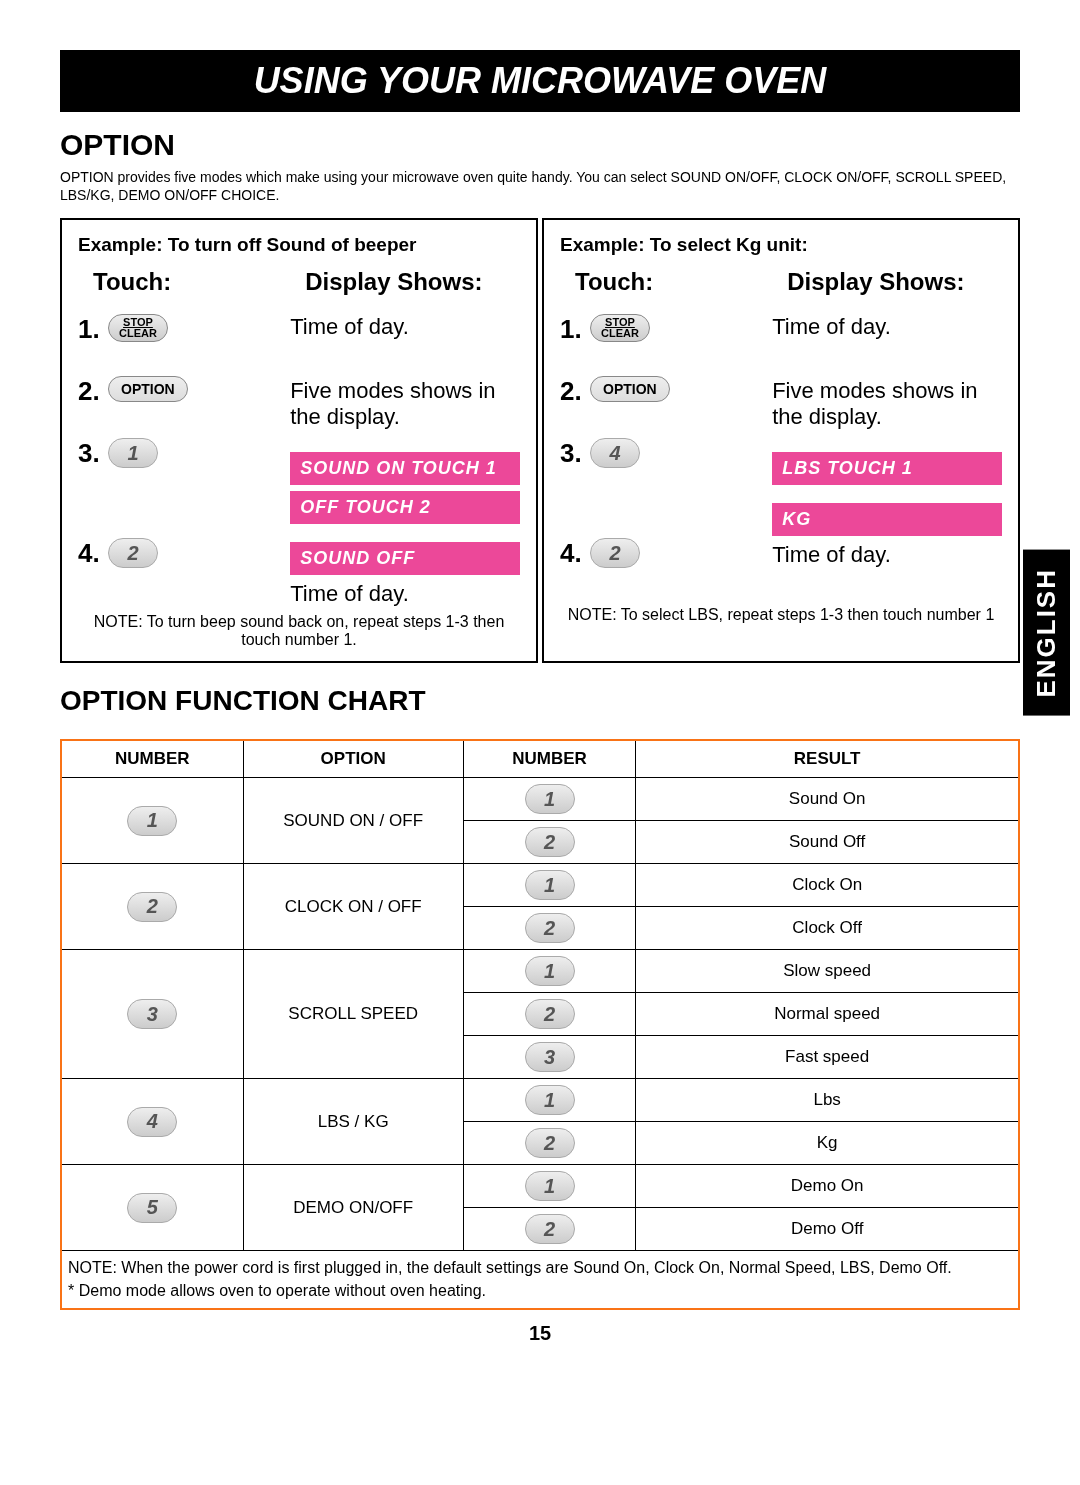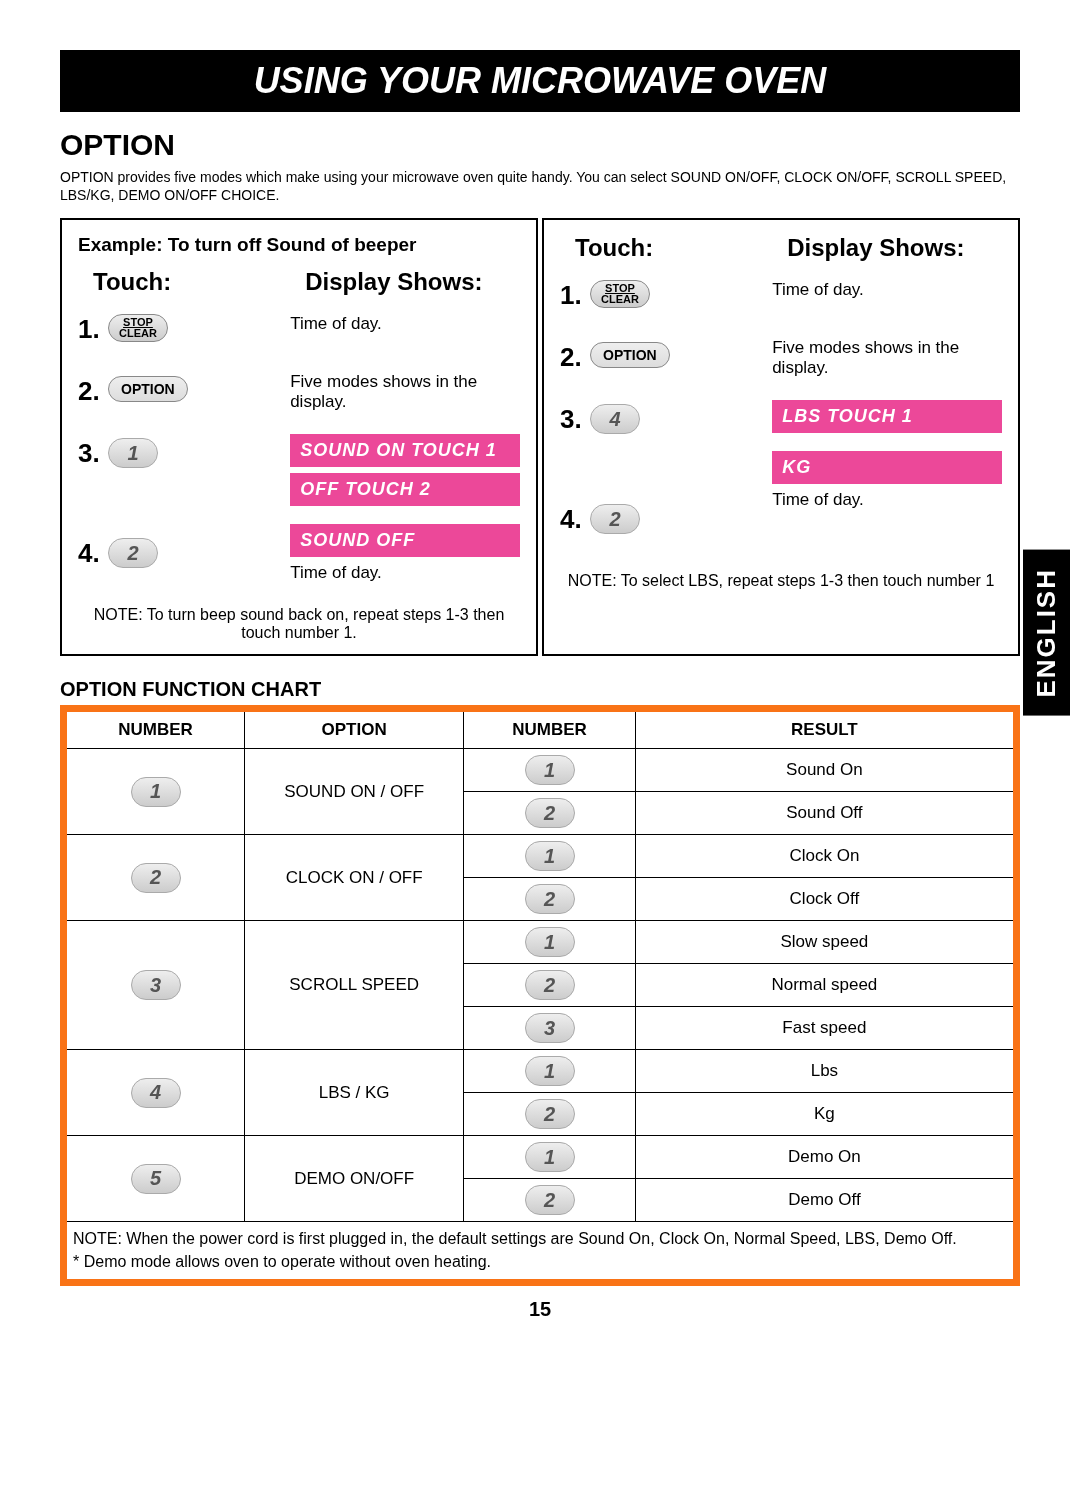--- a/index.html
+++ b/index.html
@@ -14,26 +14,26 @@
   .example-cols { display: flex; }
   .example-col-left { width: 48%; }
   .example-col-right { width: 52%; }
   .col-head { font-weight: bold; font-size: 24px; margin-bottom: 18px; margin-left: 15px; }
   .step-row { display: flex; align-items: flex-start; margin-bottom: 22px; min-height: 40px; }
   .step-num { font-size: 26px; font-weight: bold; width: 30px; }
   .btn-generic { display: inline-block; border: 1px solid #888; border-radius: 18px; background: linear-gradient(#eee,#ddd); padding: 4px 12px; font-size: 14px; font-weight: bold; }
   .btn-stop { display: inline-flex; flex-direction: column; align-items: center; border: 1px solid #888; border-radius: 20px; background: linear-gradient(#eee,#ccc); padding: 2px 10px; font-size: 11px; font-weight: bold; line-height: 1; }
   .btn-stop .top { text-decoration: underline; }
   .num-pill { display: inline-flex; align-items: center; justify-content: center; width: 50px; height: 30px; border-radius: 15px; background: linear-gradient(#eee,#ccc); border: 1px solid #aaa; font-size: 20px; font-weight: bold; font-style: italic; color: #555; }
-  .display-text { font-size: 17px; }
+  .display-text { font-size: 22px; }
   .lcd-block { background: #ec4899; color: #fff; font-family: 'Arial Black', sans-serif; font-style: italic; font-weight: bold; letter-spacing: 1px; padding: 6px 10px; font-size: 18px; margin-bottom: 6px; }
   .note-small { font-size: 16px; text-align: center; margin-top: 6px; }
   .side-tab { position: absolute; right: 10px; top: 550px; background: #000; color: #fff; writing-mode: vertical-rl; text-orientation: mixed; font-size: 26px; font-weight: bold; padding: 18px 8px; letter-spacing: 2px; transform: rotate(180deg); }
-  .chart-title { font-size: 20px; font-weight: bold; margin: 22px 0 4px 0; }
-  .chart-tbl { border: 7px solid #f97316; border-collapse: collapse; width: 100%; font-size: 17px; }
+  .chart-title { font-size: 28px; font-weight: bold; margin: 22px 0 22px 0; }
+  .chart-tbl { border: 2px solid #f97316; border-collapse: collapse; width: 100%; font-size: 17px; }
   .chart-tbl th { border: 1px solid #000; padding: 8px; font-size: 17px; }
   .chart-tbl td { border: 1px solid #000; padding: 6px; text-align: center; vertical-align: middle; }
   .chart-tbl .dot-sep { border-top: 1px dotted #555; }
   .chart-note { font-size: 16px; padding: 10px 12px; line-height: 1.4; }
   .page-num { text-align: center; font-weight: bold; font-size: 20px; margin-top: 12px; }
   .stack-display { }
 </style>
 </head>
 <body>
 
@@ -82,20 +82,21 @@
           </div>
           <div style="height:12px;"></div>
           <div class="lcd-block">SOUND OFF</div>
           <div class="display-text">Time of day.</div>
         </div>
       </div>
       <div class="note-small">NOTE: To turn beep sound back on, repeat steps 1-3 then touch number 1.</div>
     </div>
 
     <div class="example-box">
+      <div class="example-title">Example: To select Kg unit:</div>
       <div class="example-cols">
         <div class="example-col-left">
           <div class="col-head">Touch:</div>
           <div class="step-row">
               <span class="step-num">1.</span>
             <span class="btn-stop">
                 <span class="top">STOP</span>
                 <span>CLEAR</span>
               </span>
           </div>

